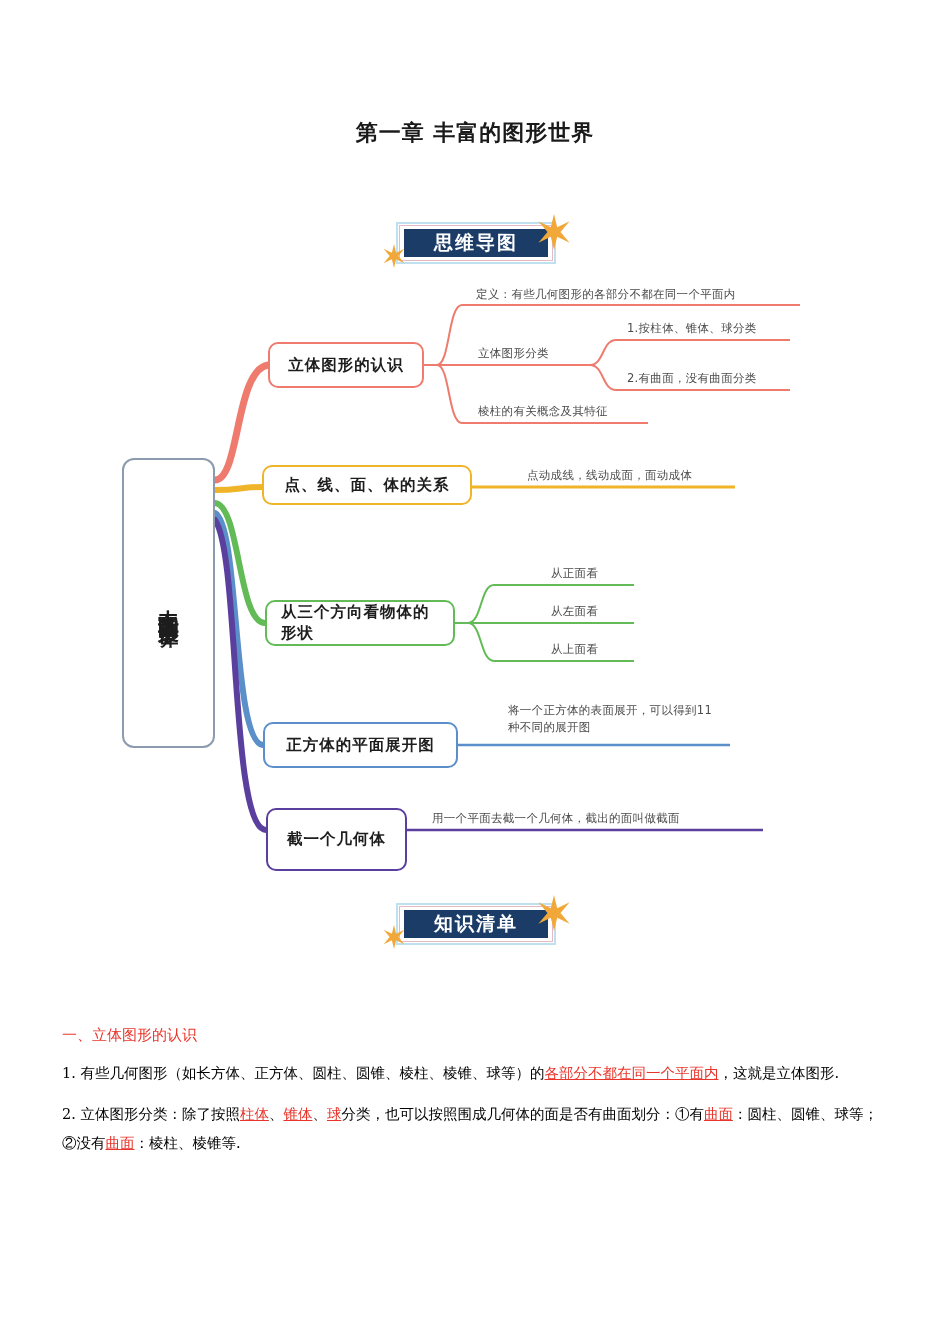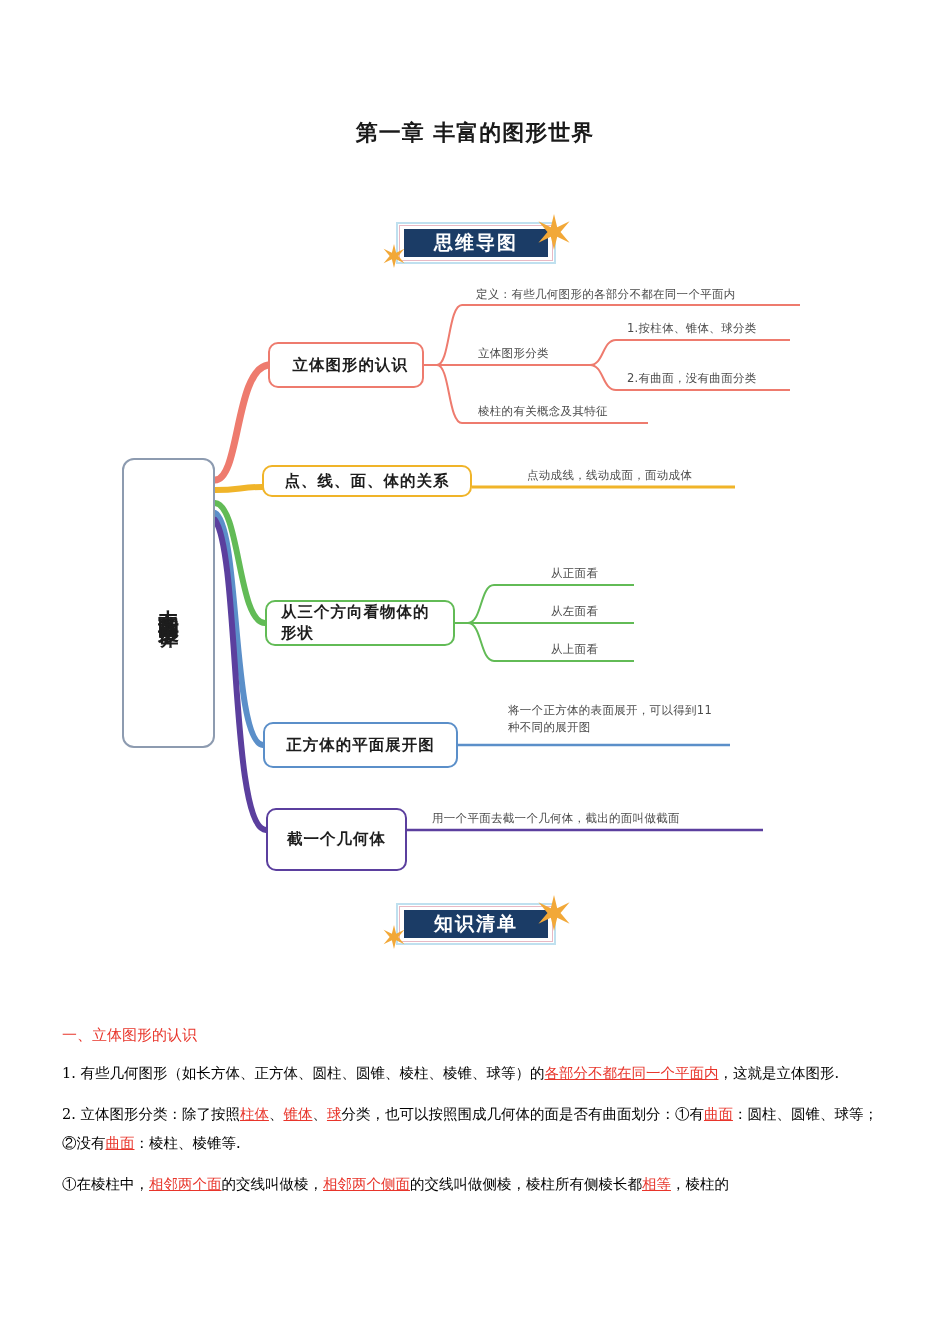--- a/index.html
+++ b/index.html
@@ -161,30 +161,30 @@
 
       <path d="M458 490 L 730 490" stroke="#5b8fc9" stroke-width="2.5" fill="none"></path>
 
       <path d="M407 575 L 763 575" stroke="#5b3f9e" stroke-width="2.5" fill="none"></path>
     </svg>
 
     <div class="node center" style="left:122px;top:203px;width:93px;height:290px;">
       <span>丰富的图形世界</span>
     </div>
 
-    <div class="node topic" style="left:268px;top:87px;width:156px;height:46px;border-color:#ee7b6e;justify-content:flex-end;">
+    <div class="node topic" style="left:268px;top:87px;width:156px;height:46px;border-color:#ee7b6e;">
       <span>立体图形的认识</span>
     </div>
     <div class="branch-label" style="left:476px;top:31px;">定义：有些几何图形的各部分不都在同一个平面内</div>
     <div class="branch-label" style="left:478px;top:90px;">立体图形分类</div>
     <div class="branch-label" style="left:627px;top:65px;">1.按柱体、锥体、球分类</div>
     <div class="branch-label" style="left:627px;top:115px;">2.有曲面，没有曲面分类</div>
     <div class="branch-label" style="left:478px;top:148px;">棱柱的有关概念及其特征</div>
 
-    <div class="node topic" style="left:262px;top:210px;width:210px;height:32px;border-color:#f0b429;">
+    <div class="node topic" style="left:262px;top:210px;width:210px;height:40px;border-color:#f0b429;">
       <span>点、线、面、体的关系</span>
     </div>
     <div class="branch-label" style="left:527px;top:212px;">点动成线，线动成面，面动成体</div>
 
     <div class="node topic" style="left:265px;top:345px;width:190px;height:46px;border-color:#62bb56;">
       <span>从三个方向看物体的形状</span>
     </div>
     <div class="branch-label" style="left:551px;top:310px;">从正面看</div>
     <div class="branch-label" style="left:551px;top:348px;">从左面看</div>
     <div class="branch-label" style="left:551px;top:386px;">从上面看</div>
@@ -216,17 +216,16 @@
         <path d="M18 0 L21.2 13.2 L33.6 7.2 L24.5 18 L33.6 28.8 L21.2 22.8 L18 36 L14.8 22.8 L2.4 28.8 L11.5 18 L2.4 7.2 L14.8 13.2 Z" fill="#f2a838"></path>
       </svg>
     </div>
   </div>
 
   <div class="body-text">
     <div class="sec-head">一、立体图形的认识</div>
     <div id="knowledge-items">
         <div class="para"><span>1. 有些几何图形（如长方体、正方体、圆柱、圆锥、棱柱、棱锥、球等）的</span><span class="hl">各部分不都在同一个平面内</span><span>，这就是立体图形.</span></div>
         <div class="para"><span>2. 立体图形分类：除了按照</span><span class="hl">柱体</span><span>、</span><span class="hl">锥体</span><span>、</span><span class="hl">球</span><span>分类，也可以按照围成几何体的面是否有曲面划分：①有</span><span class="hl">曲面</span><span>：圆柱、圆锥、球等；②没有</span><span class="hl">曲面</span><span>：棱柱、棱锥等.</span></div>
-        <div class="para"><span>①在棱柱中，</span><span class="hl">相邻两个面</span><span>的交线叫做棱，</span><span class="hl">相邻两个侧面</span><span>的交线叫做侧棱，棱柱所有侧棱长都</span><span class="hl">相等</span><span>，棱柱的</span></div>
       </div>
   </div>
 
 </div>
 
 </body></html>

